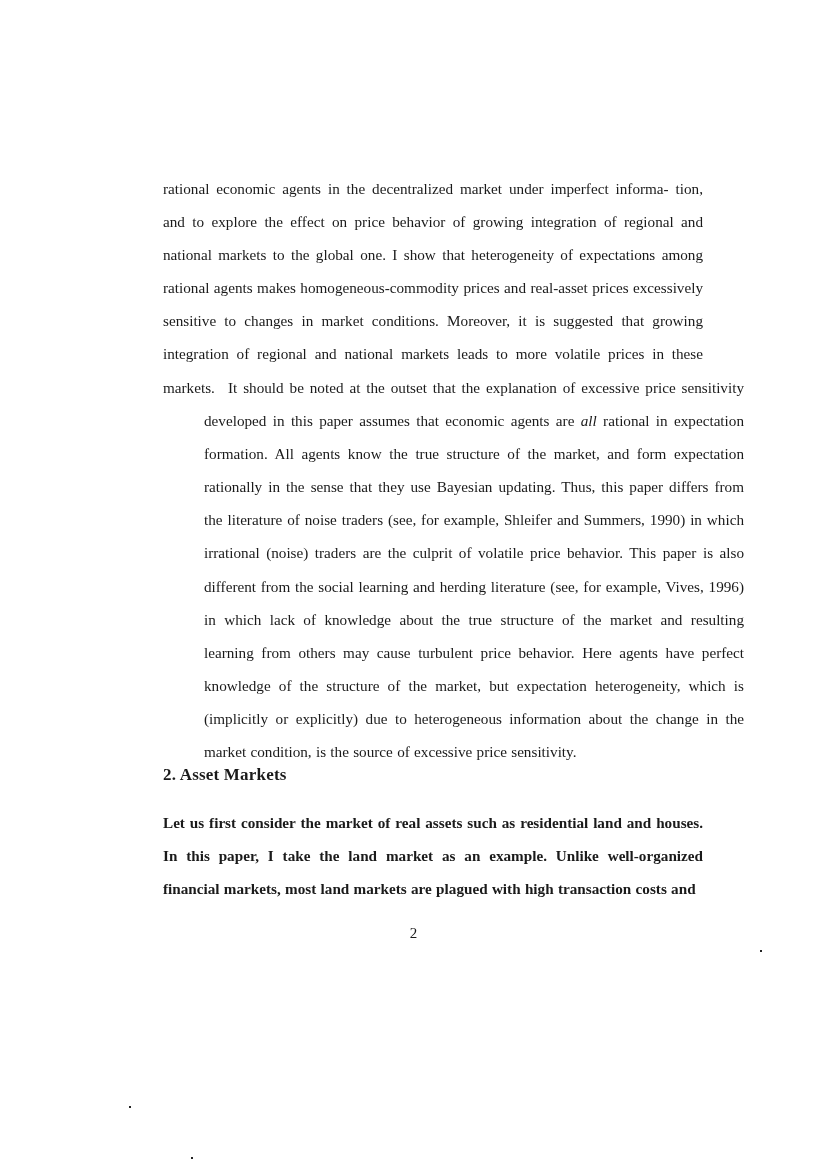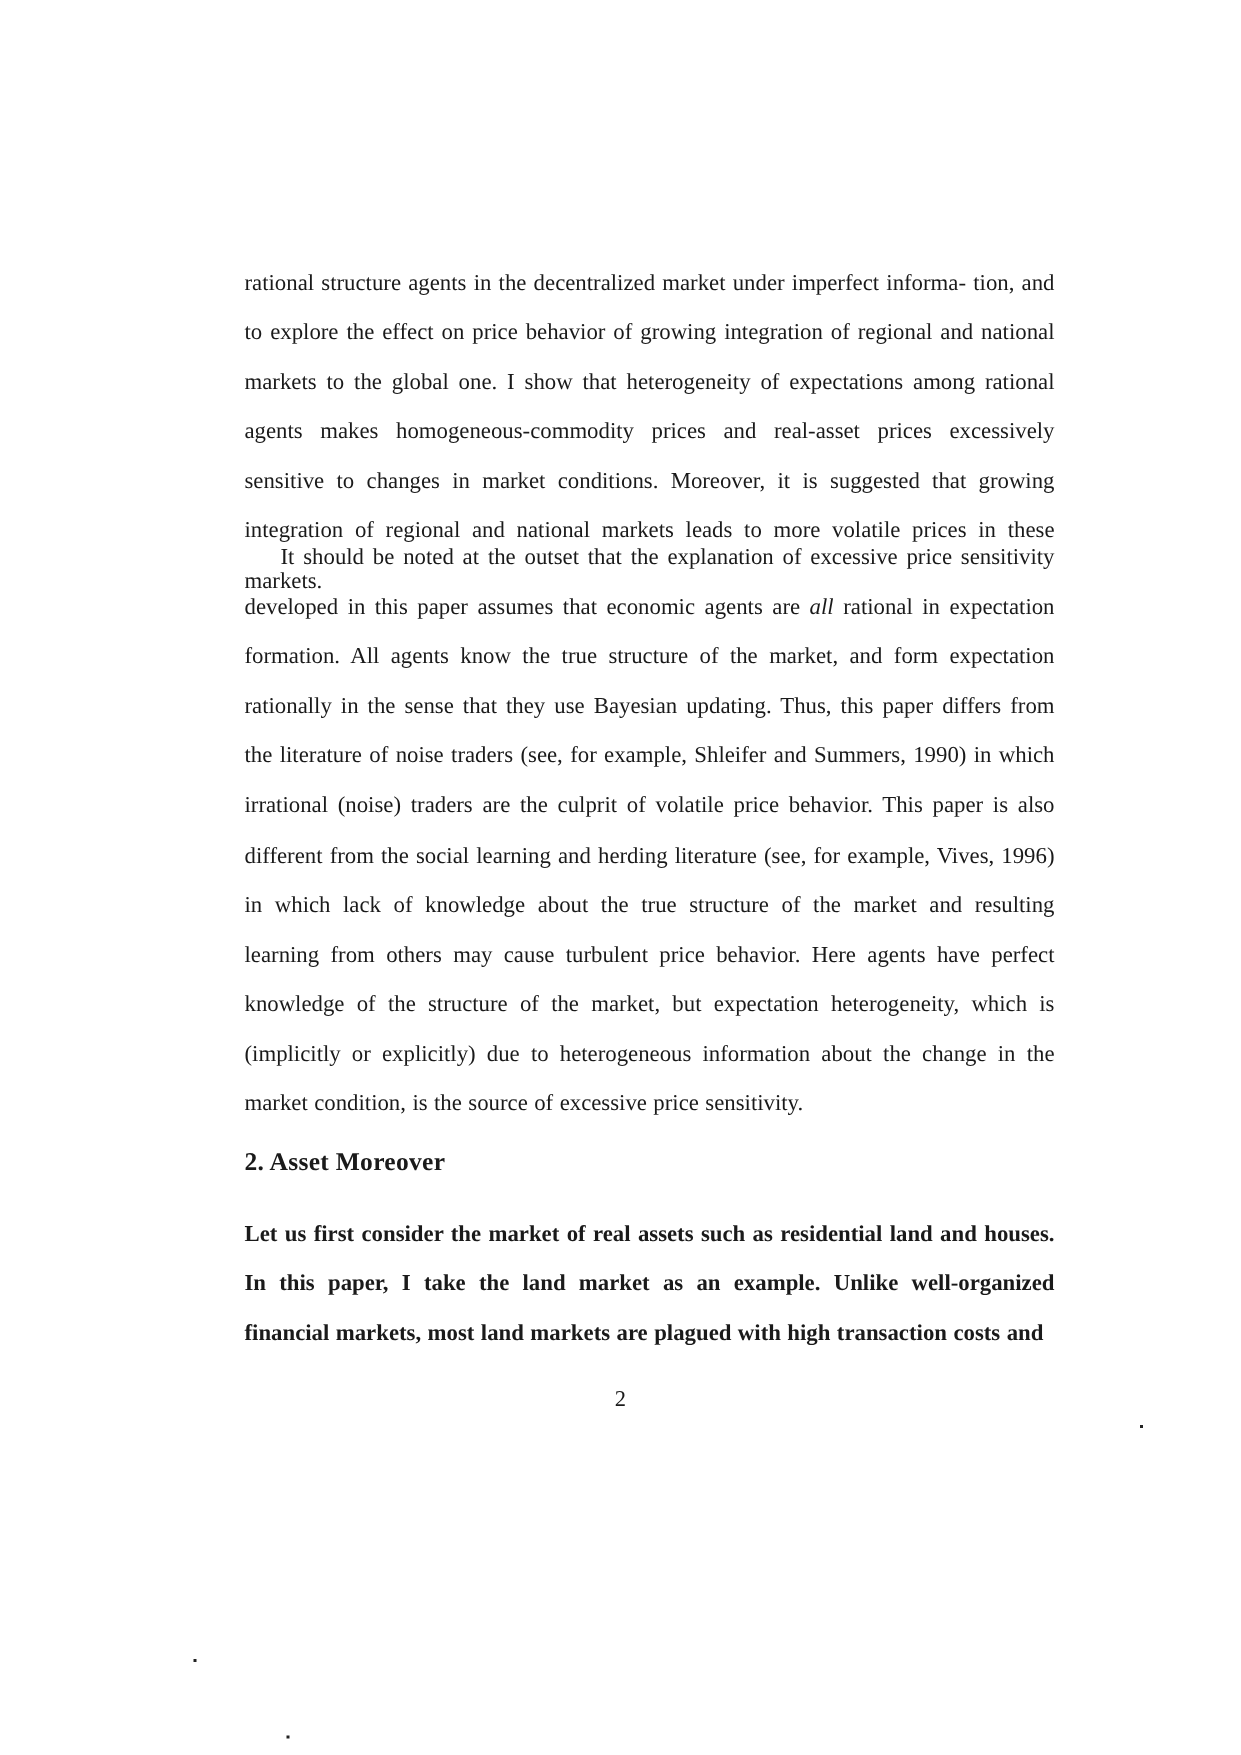--- a/index.html
+++ b/index.html
@@ -25,21 +25,21 @@
       position: absolute;
       left: 163px;
       width: 540px;
       font-size: 15.2px;
       line-height: 33.1px;
       text-align: justify;
       letter-spacing: 0;
       word-spacing: 0.5px;
     }
     .p1 { top: 172px; }
-    .p2 { top: 355px; }
+    .p2 { top: 371px; margin-left: 41px; }
     .indent { text-indent: 24px; }
     .heading {
       position: absolute;
       left: 163px;
       top: 765px;
       font-size: 17px;
       font-weight: bold;
       letter-spacing: 0.2px;
     }
     .p3 { top: 806px; font-weight: bold; }
@@ -57,31 +57,31 @@
       height: 2px;
       background: #222;
     }
   </style>
 </head>
 <body>
 
 <div class="page">
 
   <div class="text-block p1">
-    <span>rational structure agents in the decentralized market under imperfect informa-</span>
+    <span>rational economic agents in the decentralized market under imperfect informa-</span>
     <span>tion, and to explore the effect on price behavior of growing integration of regional and national markets to the global one. I show that heterogeneity of expectations among rational agents makes homogeneous-commodity prices and real-asset prices excessively sensitive to changes in market conditions. Moreover, it is suggested that growing integration of regional and national markets leads to more volatile prices in these markets.</span>
   </div>
 
   <div class="text-block p2 indent">
     <span>It should be noted at the outset that the explanation of excessive price sensitivity developed in this paper assumes that economic agents are </span><em>all</em><span> rational in expectation formation. All agents know the true structure of the market, and form expectation rationally in the sense that they use Bayesian updating. Thus, this paper differs from the literature of noise traders (see, for example, Shleifer and Summers, 1990) in which irrational (noise) traders are the culprit of volatile price behavior. This paper is also different from the social learning and herding literature (see, for example, Vives, 1996) in which lack of knowledge about the true structure of the market and resulting learning from others may cause turbulent price behavior. Here agents have perfect knowledge of the structure of the market, but expectation heterogeneity, which is (implicitly or explicitly) due to heterogeneous information about the change in the market condition, is the source of excessive price sensitivity.</span>
   </div>
 
   <div class="heading">
     <span>2.</span>
-    <span>Asset Moreover</span>
+    <span>Asset Markets</span>
   </div>
 
   <div class="text-block p3">
     <span>Let us first consider the market of real assets such as residential land and houses. In this paper, I take the land market as an example. Unlike well-organized financial markets, most land markets are plagued with high transaction costs and</span>
   </div>
 
   <div class="page-number">2</div>
 
   <div class="speck" style="left:760px; top:950px;"></div>
   <div class="speck" style="left:129px; top:1106px;"></div>

